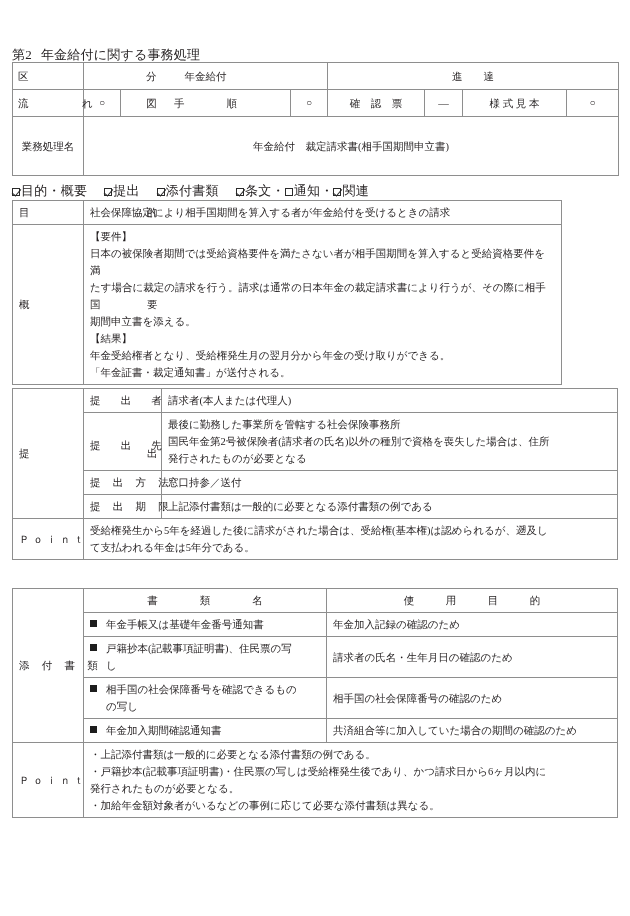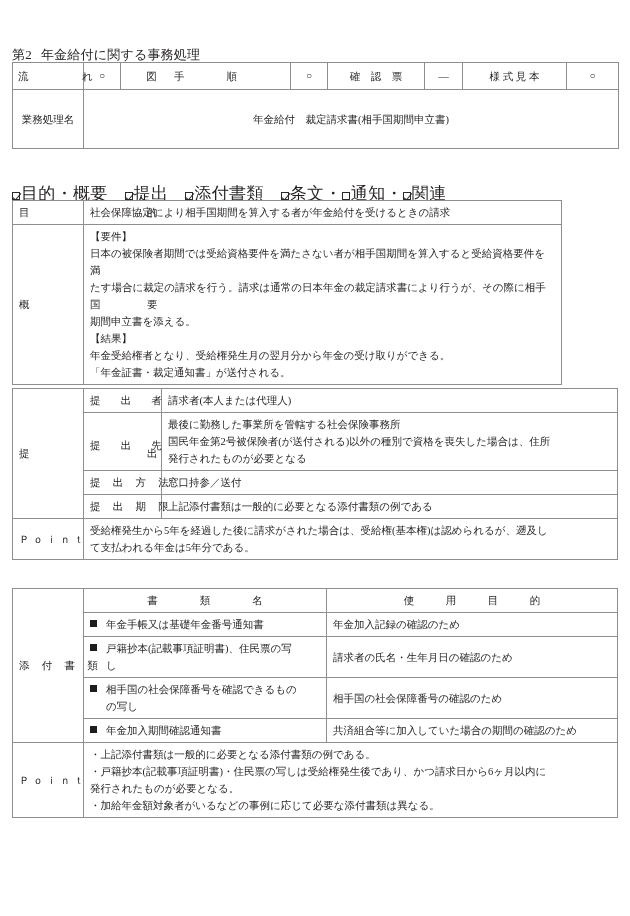--- a/index.html
+++ b/index.html
@@ -73,21 +73,21 @@
   #table-header { left: 12px; top: 62px; width: 606px; }
   #table-header td { height: 22px; }
   .tall-cell { height: 54px !important; }
   .circle-cell { font-size: 10px; }
 
   
   .checkbox-row {
     position: absolute;
     left: 12px;
     top: 182px;
-    font-size: 17px;
+    font-size: 13px;
     white-space: nowrap;
     letter-spacing: 0.02em;
   }
   .cb-item { display: inline-block; }
   .cb-gap   { display: inline-block; width: 17px; }
   .cb-box {
     display: inline-block;
     position: relative;
     width: 8px;
     height: 8px;
@@ -154,20 +154,27 @@
       <col style="width:71px">
         <col style="width:37px">
         <col style="width:170px">
       <col style="width:37px">
         <col style="width:97px">
         <col style="width:38px">
       <col style="width:104px">
         <col style="width:52px">
     </colgroup>
     <tbody>
+        <tr>
+      <td class="lbl-cell">
+        <span class="spread sp4">区　　　分</span>
+      </td>
+      <td class="c" colspan="3">年金給付</td>
+      <td class="c" colspan="4">進　　達</td>
+    </tr>
     <tr>
       <td class="lbl-cell">
         <span class="spread sp4">流　れ　図</span>
       </td>
       <td class="c circle-cell">○</td>
       <td class="c">手　　　　順</td>
       <td class="c circle-cell">○</td>
       <td class="c">確　認　票</td>
       <td class="c">―</td>
       <td class="c">様 式 見 本</td>
@@ -228,21 +235,21 @@
         <span class="spread sp5">提　出　者</span>
       </td>
       <td class="l">請求者(本人または代理人)</td>
     </tr>
     <tr>
       <td class="lbl-cell sub-inner-label vtop" style="padding-top:10px">
         <span class="spread sp5">提　出　先</span>
       </td>
       <td class="l vtop">
         <span class="body-line">最後に勤務した事業所を管轄する社会保険事務所</span>
-        <span class="body-line">国民年金第2号被保険者(が送付される)以外の種別で資格を喪失した場合は、住所</span>
+        <span class="body-line">国民年金第2号被保険者(請求者の氏名)以外の種別で資格を喪失した場合は、住所</span>
         <span class="body-line">発行されたものが必要となる</span>
       </td>
     </tr>
     <tr>
       <td class="lbl-cell sub-inner-label">
         <span class="spread sp5">提 出 方 法</span>
       </td>
       <td class="l">窓口持参／送付</td>
     </tr>
     <tr>

